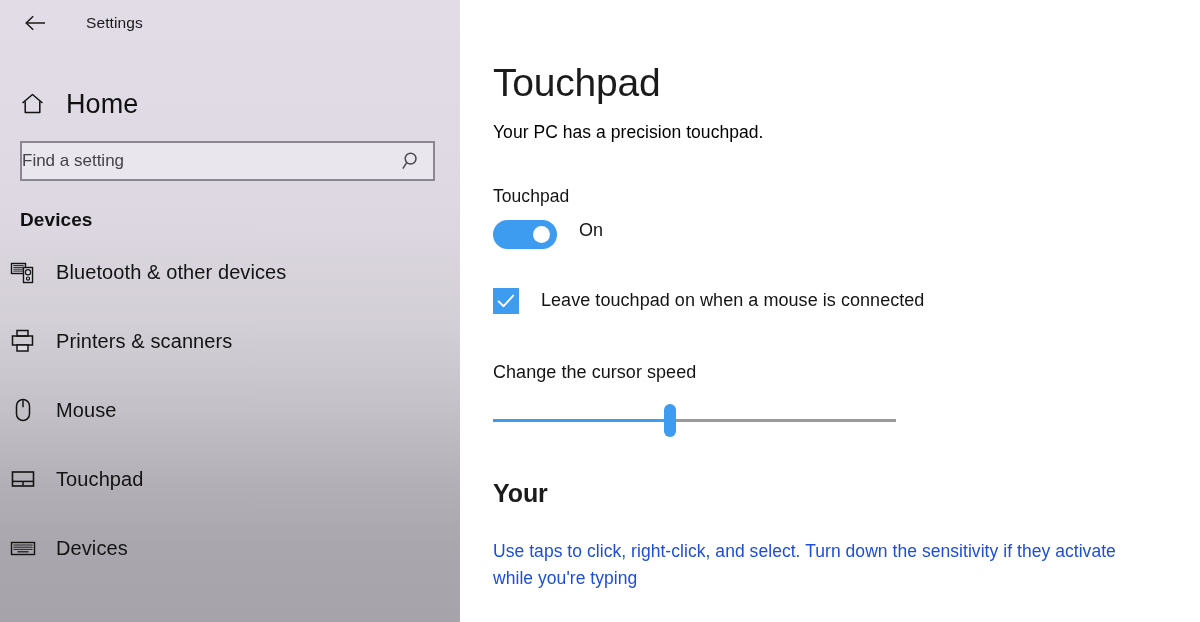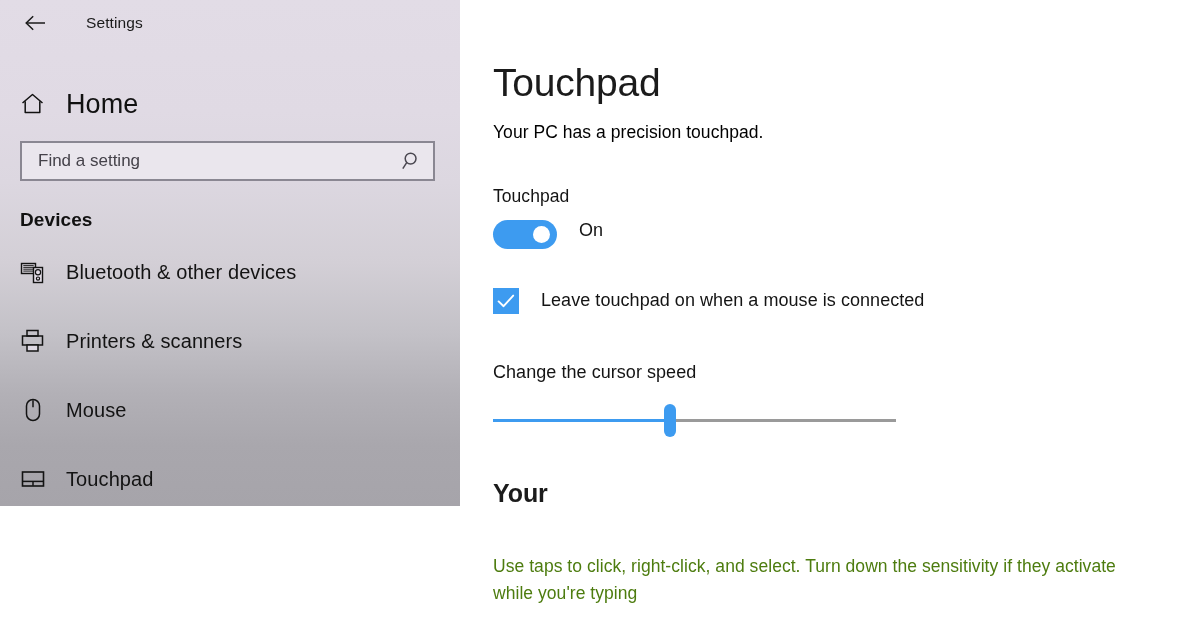--- a/index.html
+++ b/index.html
@@ -16,21 +16,21 @@
     position: relative;
     width: 1200px;
     height: 622px;
     display: flex;
   }
 
   
   #sidebar {
     position: relative;
     width: 460px;
-    height: 506px;
+    height: 622px;
     flex: 0 0 460px;
     background: linear-gradient(to bottom,
         #e2dce6 0%,
         #e0dae4 22%,
         #dcd7e0 36%,
         #d3cfd6 52%,
         #c3c1c7 66%,
         #b2b0b6 78%,
         #a9a7ad 88%,
         #a6a4aa 100%);
@@ -95,21 +95,21 @@
     cursor: text;
   }
   .search-input {
     flex: 1;
     border: none;
     outline: none;
     background: transparent;
     font-family: "Liberation Sans", sans-serif;
     font-size: 17px;
     color: #6d28d9;
-    padding-left: 16px;
+    padding-left: 0;
   }
   .search-input::placeholder { color: #45424a; opacity: 1; }
   .search-icon-btn {
     width: 42px;
     height: 36px;
     display: flex;
     align-items: center;
     justify-content: center;
     cursor: pointer;
   }
@@ -124,21 +124,21 @@
   }
 
   
   .nav-list { margin-top: 16px; }
   .nav-item {
     position: relative;
     display: flex;
     align-items: center;
     height: 50px;
     margin-bottom: 19px;
-    padding-left: 20px;
+    padding-left: 10px;
     cursor: pointer;
   }
   .nav-item-label {
     margin-left: 16px;
     font-size: 20px;
     color: #131313;
     letter-spacing: 0.1px;
     white-space: nowrap;
   }
   .nav-item.selected::before {
@@ -273,25 +273,25 @@
   }
 
   
   .section-title {
     margin-top: 47px;
     font-size: 25px;
     color: #1b1b1b;
     letter-spacing: -0.1px;
   }
   .section-desc {
-    margin-top: 45px;
+    margin-top: 30px;
     width: 650px;
     font-size: 17.5px;
     line-height: 1.52;
-    color: #4d7c0f;
+    color: #1d4ed8;
     letter-spacing: 0.05px;
   }
 </style>
 </head>
 <body>
 
 <div id="app">
 
   <div id="sidebar">
 

